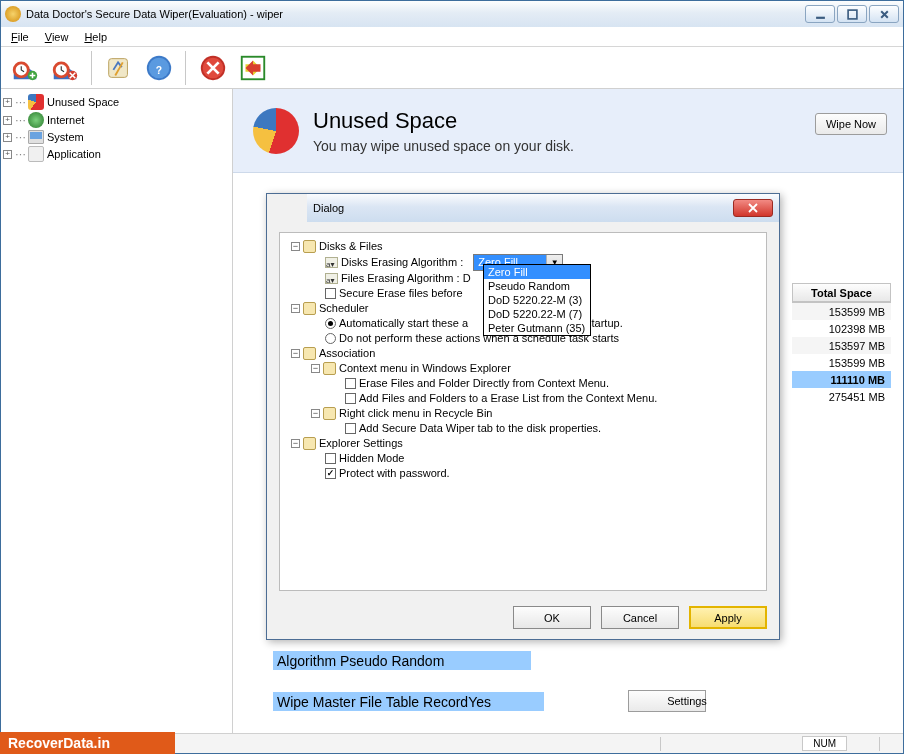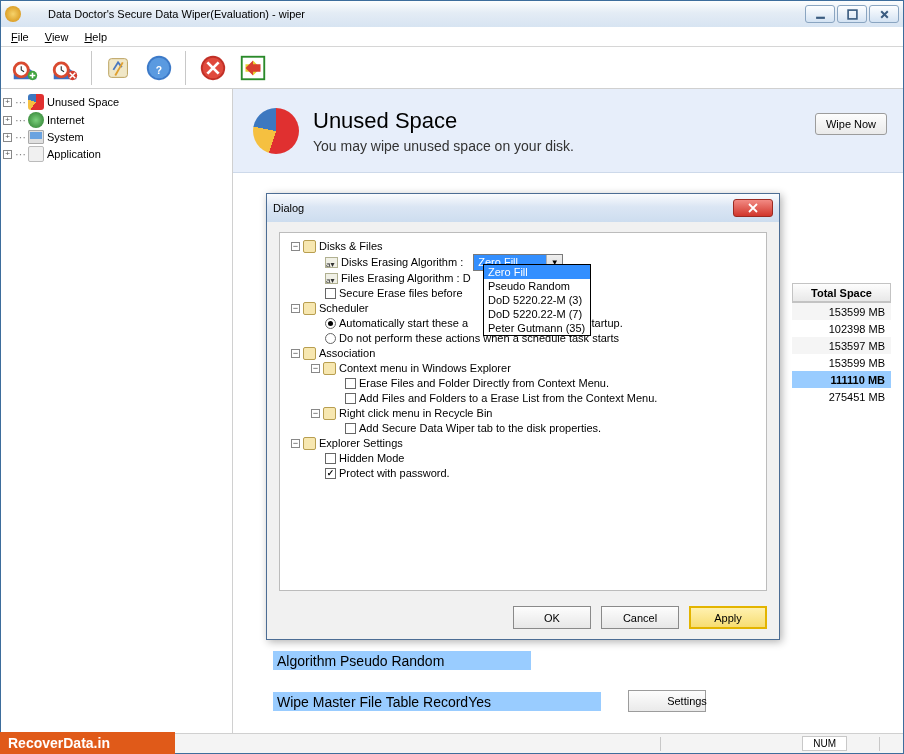--- a/index.html
+++ b/index.html
@@ -1,20 +1,20 @@
 <!DOCTYPE html>
 <html><head>
 <meta charset="utf-8">
 <style>
 *{box-sizing:border-box;margin:0;padding:0;font-family:Tahoma,Verdana,Segoe UI,sans-serif;font-size:11px;}
 body{width:904px;height:754px;background:#fff;position:relative;overflow:hidden;}
 
 
 .window{width:904px;height:754px;border:1px solid #3d6d9c;background:#fff;display:flex;flex-direction:column;}
-.titlebar{height:26px;background:linear-gradient(#fdfefe,#e4ecf5 45%,#d7e4f2);display:flex;align-items:center;padding:0 4px;gap:22px;}
+.titlebar{height:26px;background:linear-gradient(#fdfefe,#e4ecf5 45%,#d7e4f2);display:flex;align-items:center;padding:0 4px;}
 .titlebar .ticon{width:16px;height:16px;margin-right:5px;background:radial-gradient(#f6d36b,#d28b0d);border-radius:50%;}
 .titlebar .title{flex:1;color:#000;}
 .titlebar .winbtns{display:flex;gap:2px;}
 .winbtn{width:30px;height:18px;border:1px solid #8aa5c1;border-radius:3px;background:linear-gradient(#fdfeff,#d4e3f3);display:flex;align-items:center;justify-content:center;color:#3b5c80;font-size:10px;font-weight:bold;}
 .winbtn svg{width:11px;height:11px;}
 
 
 .menubar{height:20px;background:#fff;display:flex;align-items:center;padding:0 2px;border-bottom:1px solid #d6d6d6;}
 .menubar span{padding:2px 8px;}
 .menubar span u{text-decoration:underline;}
@@ -49,33 +49,33 @@
 
 .rightcol{position:absolute;right:13px;top:283px;width:99px;}
 .rightcol .hdr{height:20px;background:linear-gradient(#fdfdfd,#e8e8e8);border:1px solid #c3c3c3;border-bottom:2px solid #c3c3c3;text-align:center;font-weight:bold;display:flex;align-items:center;justify-content:center;}
 .rightcol .row{height:17px;display:flex;align-items:center;justify-content:flex-end;padding-right:6px;background:#f5f5f5;}
 .rightcol .row.alt{background:#fff;}
 .rightcol .row.sel{background:#99ccff;font-weight:bold;}
 
 
 .infoline{position:absolute;left:273px;height:19px;background:#99ccff;display:flex;align-items:center;padding:0 4px;font-size:14px;}
 .info1{top:651px;width:258px;}
-.info2{top:692px;width:328px;}
+.info2{top:692px;width:271px;}
 .settings-btn{position:absolute;left:628px;top:690px;width:78px;height:22px;border:1px solid #9c9c9c;background:linear-gradient(#fdfdfd,#eaeaea);display:flex;align-items:center;justify-content:center;padding-left:40px;}
 
 
 .statusbar{height:20px;border-top:1px solid #d0d0d0;display:flex;align-items:center;padding:0 6px;background:#f4f4f4;gap:28px;}
 .statusbar .ready{flex:1;}
 .statusbar .cell{border:1px solid #c8c8c8;padding:1px 10px;margin-left:4px;background:#fff;font-size:10px;}
 
 
 .watermark{position:absolute;left:0;bottom:0;width:175px;height:22px;background:#e05a19;color:#fff;font-size:14px;font-weight:bold;display:flex;align-items:center;padding:0 8px;}
 
 
-.dialog{position:absolute;left:266px;top:193px;width:514px;height:447px;background:#f1f1f1;border:1px solid #4c6d94;box-shadow:2px 2px 8px rgba(0,0,0,0.3);}
+.dialog{position:absolute;left:266px;top:193px;width:514px;height:447px;background:#f1f1f1;border:1px solid #4c6d94;box-shadow:2px 2px 8px rgba(0,0,0,0.3);padding-left:40px;}
 .dlg-title{height:28px;background:linear-gradient(#fbfcfe,#dbe6f4 45%,#cdddef);display:flex;align-items:center;padding:0 6px;}
 .dlg-title span{flex:1;}
 .dlg-close{width:40px;height:18px;background:linear-gradient(#f28a83,#d1362b);border:1px solid #9b2a22;border-radius:3px;display:flex;align-items:center;justify-content:center;color:#fff;font-weight:bold;}
 .dlg-content{position:absolute;left:12px;top:38px;right:12px;bottom:48px;background:#fff;border:1px solid #bcbcbc;padding:6px 4px;overflow:visible;}
 .dlg-buttons{position:absolute;right:12px;bottom:10px;display:flex;gap:10px;}
 .dlg-btn{width:78px;height:23px;border:1px solid #8a8a8a;background:linear-gradient(#fdfdfd,#e7e7e7);display:flex;align-items:center;justify-content:center;}
 .dlg-btn.apply{background:linear-gradient(#fff1b0,#f7dd72);border:2px solid #e3b400;}
 
 
 .dlgtree{font-size:11px;line-height:15px;}

